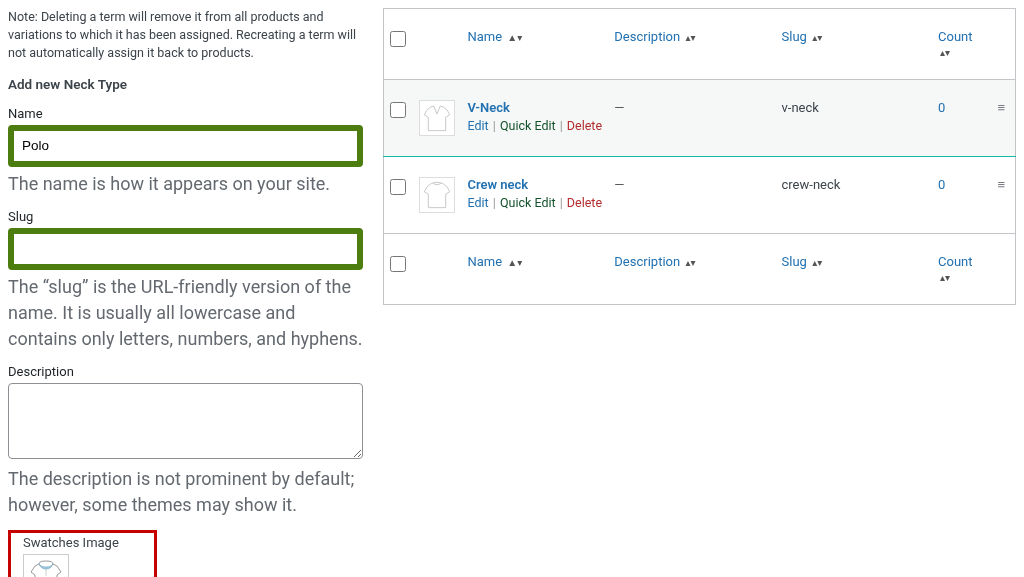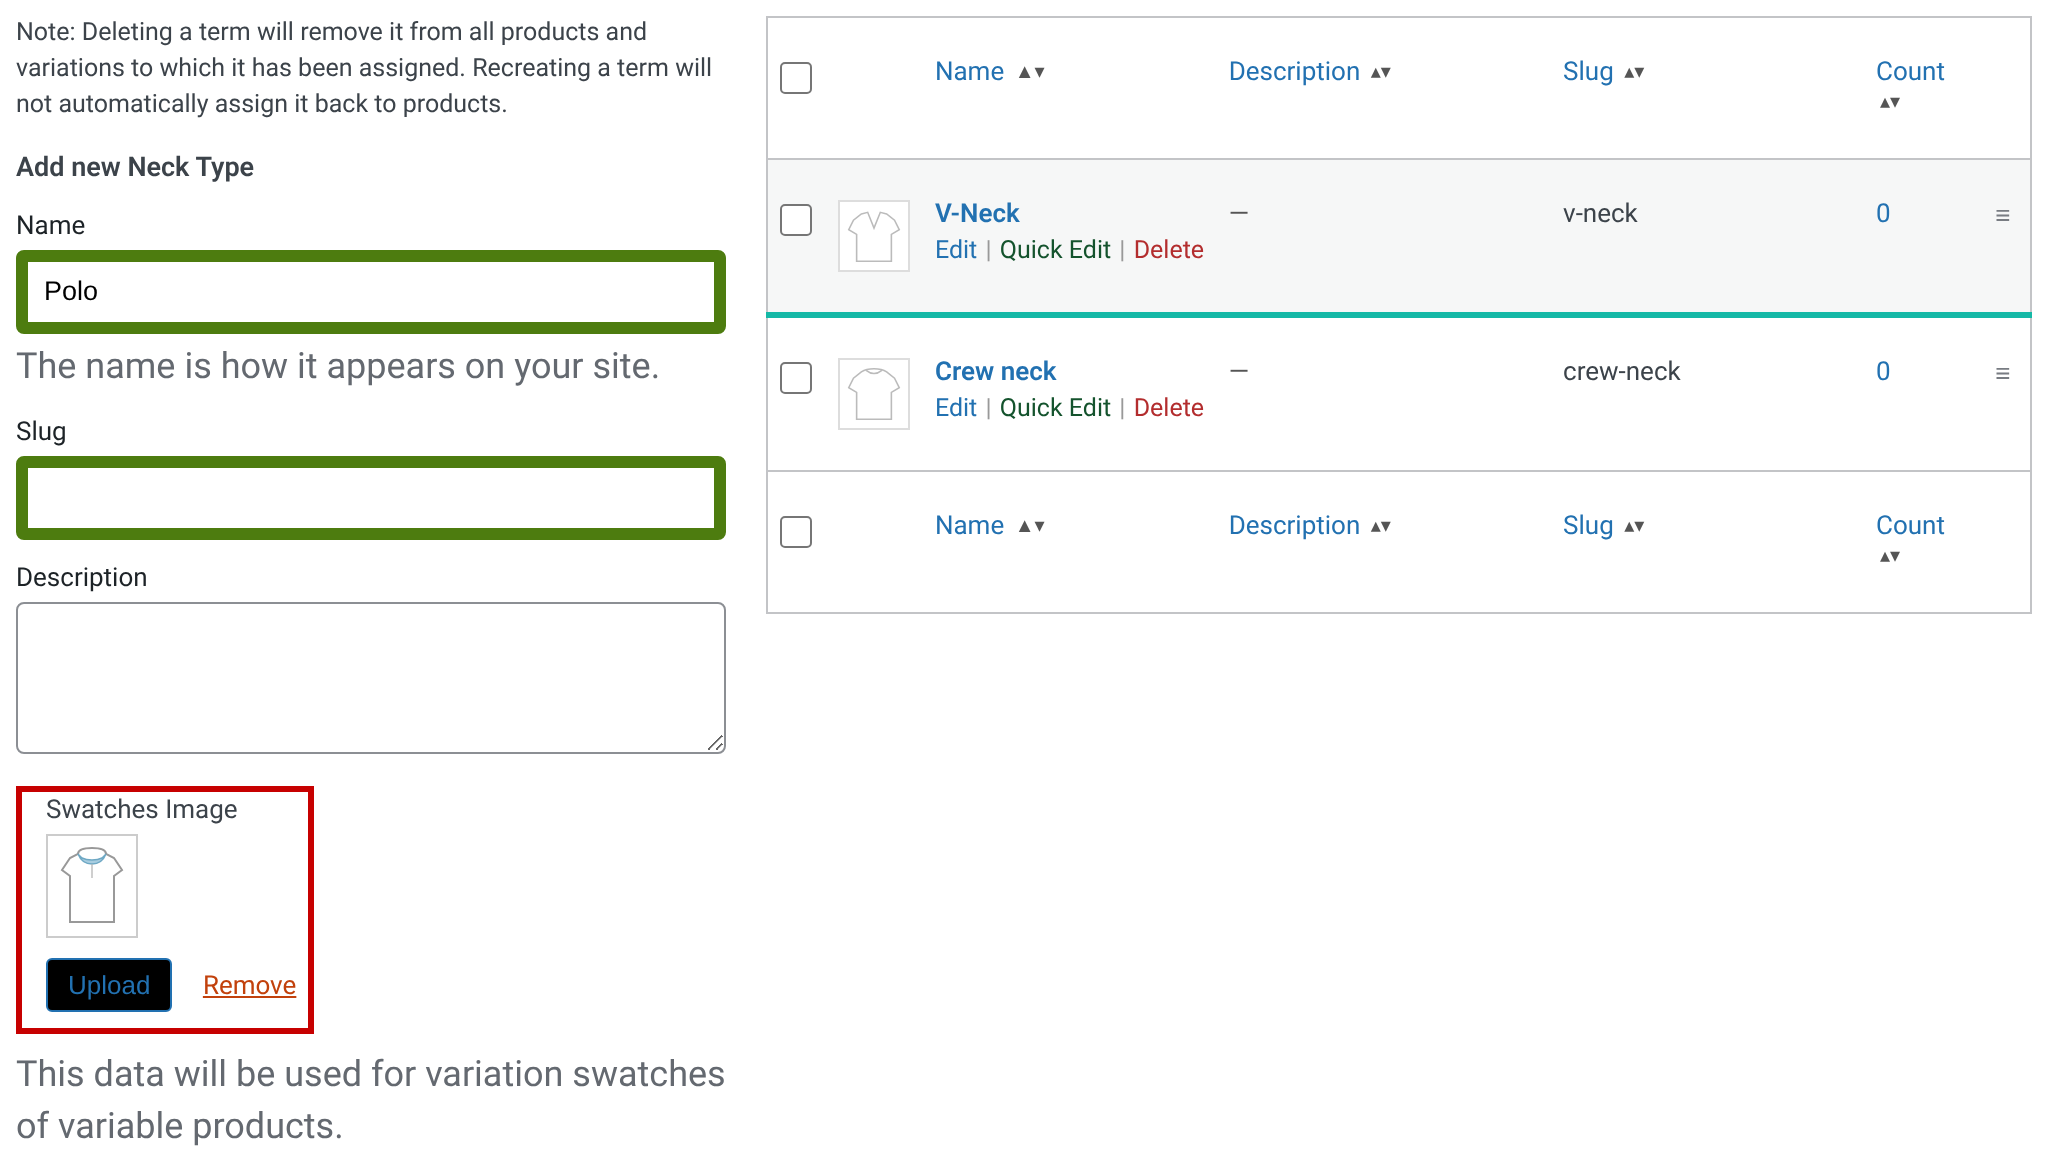--- a/index.html
+++ b/index.html
@@ -18,21 +18,21 @@
     .swatch-highlight { border: 3px solid #c70000; padding: 2px 6px 8px 12px; display: inline-block; margin-bottom: 4px; }
     .swatch-label { font-size: 13px; display: block; margin-bottom: 4px; }
     .swatch-img { width: 46px; height: 52px; border: 1px solid #ccc; display: flex; align-items: center; justify-content: center; background: #fff; margin-bottom: 10px; }
     .btn-outline { display: inline-block; padding: 5px 10px; border: 1px solid #2271b1; border-radius: 3px; color: #2271b1; background: #000000; font-size: 13px; cursor: pointer; }
     .remove-link { color: #c2410c; text-decoration: underline; font-size: 13px; margin-left: 12px; cursor: pointer; }
     
     .wp-table { width: 100%; border: 1px solid #c3c4c7; border-collapse: collapse; background: #fff; }
     .wp-table th, .wp-table td { padding: 20px 6px; text-align: left; vertical-align: top; font-size: 13px; }
     .wp-table thead th, .wp-table tfoot th { font-weight: 400; color: #2271b1; border-bottom: 1px solid #c3c4c7; }
     .wp-table tfoot th { border-bottom: none; border-top: 1px solid #c3c4c7; }
-    .wp-table tbody tr { border-bottom: 3px solid #14b8a6; }
+    .wp-table tbody tr { border-bottom: 1px solid #14b8a6; }
     .wp-table tbody tr:last-child { border-bottom: none; }
     .wp-table tbody tr:first-child { background: #f6f7f7; }
     .col-cb { width: 30px; text-align: center; }
     .col-cb input { margin-top: 2px; border: 1px solid #8c8f94; border-radius: 3px; width: 16px; height: 16px; }
     .col-thumb { width: 42px; }
     .col-name { width: 150px; }
     .col-desc { width: 170px; }
     .col-slug { width: 160px; }
     .col-count { width: 60px; text-align: center; }
     .col-more { width: 24px; text-align: right; color: #787c82; }
@@ -61,25 +61,27 @@
 
     <div class="form-field">
       <label>Name</label>
       <input type="text" value="Polo" style="">
       <p class="help">The name is how it appears on your site.</p>
     </div>
 
     <div class="form-field">
       <label>Slug</label>
       <input type="text" value="" style="">
+      <p class="help">The “slug” is the URL-friendly version of the name. It is usually all lowercase and contains only letters, numbers, and hyphens.</p>
     </div>
 
     <div class="form-field">
       <label>Description</label>
       <textarea style=""></textarea>
+      <p class="help">The description is not prominent by default; however, some themes may show it.</p>
     </div>
 
     <div class="swatch-block">
       <div class="swatch-highlight">
         <span class="swatch-label">Swatches Image</span>
         <div class="swatch-img">
           <svg width="38" height="44" viewBox="0 0 38 44">
             <path d="M12 6 Q12 3 19 3 Q26 3 26 6 L30 8 L34 14 L30 17 L30 40 L8 40 L8 17 L4 14 L8 8 Z" fill="#fff" stroke="#999" stroke-width="1"></path>
             <path d="M12 6 Q14 11 19 11 Q24 11 26 6 L24 8 Q22 9 19 9 Q16 9 14 8 Z" fill="#a8cde0" stroke="#6ea8c4" stroke-width="0.7"></path>
             <line x1="19" y1="11" x2="19" y2="18" stroke="#bbb" stroke-width="0.7"></line>

